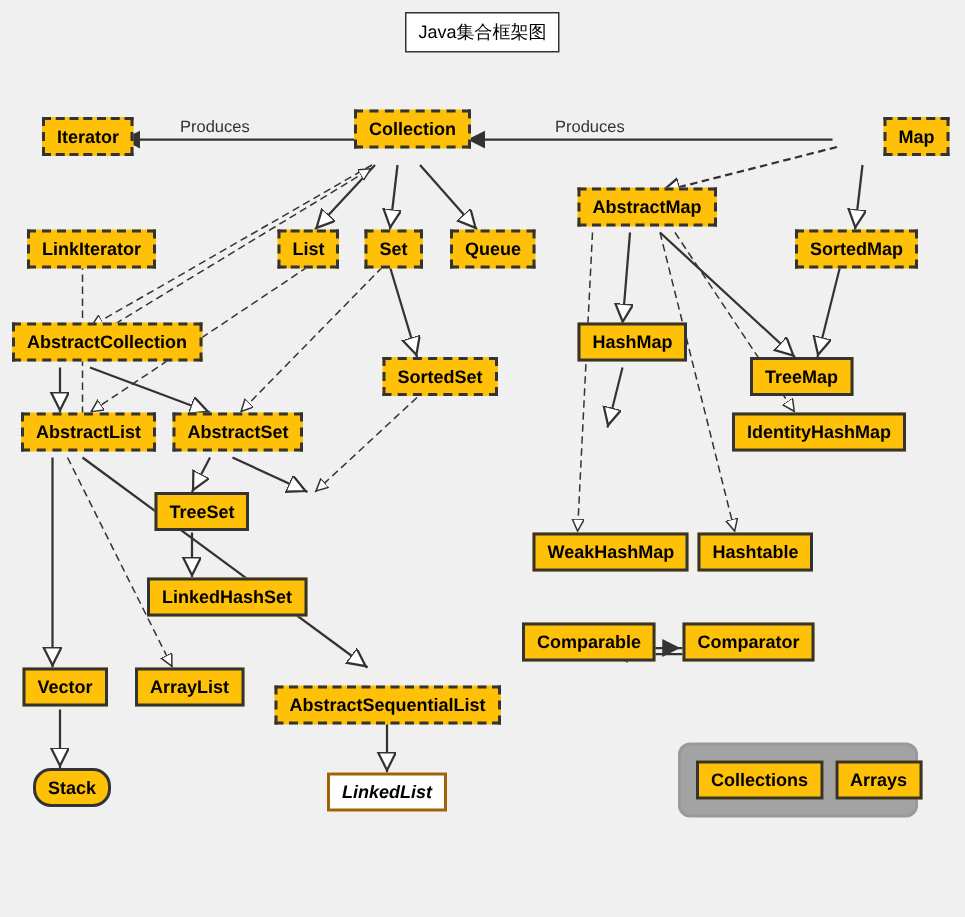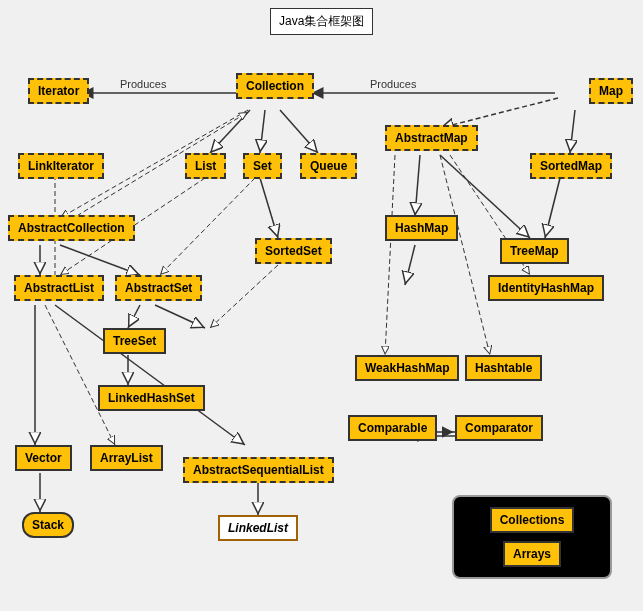--- a/index.html
+++ b/index.html
@@ -37,26 +37,26 @@
     }
     svg.arrows {
       position: absolute;
       top: 0; left: 0;
       width: 643px;
       height: 611px;
       pointer-events: none;
     }
     .legend-box {
       position: absolute;
-      background: #000000;
+      background: #a3a3a3;
       border: 2px solid #999;
       border-radius: 8px;
       padding: 10px;
       display: flex;
-      flex-direction: column;
+      flex-direction: row;
       gap: 8px;
     }
   </style>
 </head>
 <body>
 
 <div id="diagram">
 
   <svg class="arrows">
     <defs>

